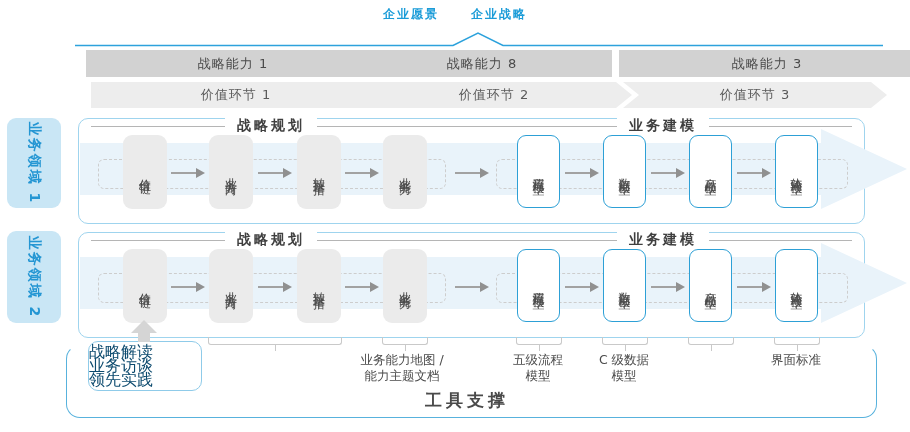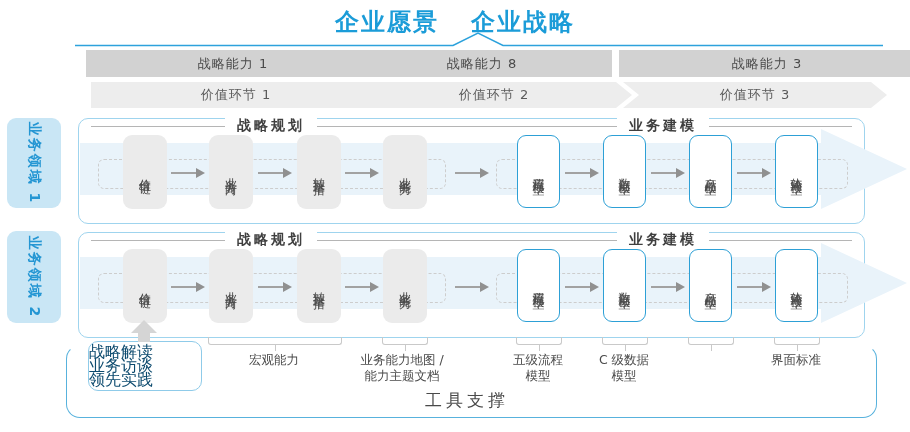--- a/index.html
+++ b/index.html
@@ -2,21 +2,21 @@
 <html><head>
 <meta charset="utf-8">
 <style>
   html,body{margin:0;padding:0;background:#fff;}
   .canvas{
     position:relative;width:910px;height:432px;background:#fff;overflow:hidden;
     font-family:"DejaVu Sans","Liberation Sans",sans-serif;color:#4a4a4a;
   }
   
   .page-title{position:absolute;left:0;top:6px;width:910px;display:flex;justify-content:center;gap:32px;}
-  .page-title span{font-size:24px;font-weight:bold;color:#1b9cd8;letter-spacing:2px;}
+  .page-title span{font-size:12px;font-weight:bold;color:#1b9cd8;letter-spacing:2px;}
   .vision-line{position:absolute;left:0;top:0;}
   
   .band-cap{position:absolute;top:50px;height:27px;background:#d2d2d2;display:flex;align-items:center;justify-content:center;
     font-size:13px;color:#4a4a4a;font-weight:500;letter-spacing:1px;}
   .c1{left:86px;width:294px}.c2{left:352px;width:260px}.c3{left:619px;width:296px}
   .band-val{position:absolute;top:82px;height:26px;background:#ededed;display:flex;align-items:center;justify-content:center;
     font-size:13px;color:#5a5a5a;letter-spacing:1px;}
   .v1{left:75px;width:290px;clip-path:polygon(0 0,calc(100% - 16px) 0,100% 50%,calc(100% - 16px) 100%,0 100%);margin-left:16px;}
   .v2{left:356px;width:276px;clip-path:polygon(0 0,calc(100% - 16px) 0,100% 50%,calc(100% - 16px) 100%,0 100%,16px 50%);}
   .v3{left:623px;width:264px;clip-path:polygon(0 0,calc(100% - 16px) 0,100% 50%,calc(100% - 16px) 100%,0 100%,16px 50%);}
@@ -42,21 +42,21 @@
   .node.gray{background:#ebebeb;}
   .node.blue{background:#fff;border:1.5px solid #2da0d6;width:41px;height:71px;}
   .p1{left:44px}.p2{left:130px}.p3{left:218px}.p4{left:304px}.p5{left:438px}.p6{left:524px}.p7{left:610px}.p8{left:696px}
   .s-arrow{position:absolute;top:49px;width:34px;height:10px;z-index:2;}
   .s-arrow::before{content:"";position:absolute;left:0;top:4px;width:25px;height:1.5px;background:#a2a2a2;}
   .s-arrow::after{content:"";position:absolute;right:0;top:0;border-top:5px solid transparent;border-bottom:5px solid transparent;border-left:9px solid #909090;}
   .a1{left:92px}.a2{left:179px}.a3{left:266px}.a4{left:376px}.a5{left:486px}.a6{left:572px}.a7{left:658px}
   
   .tool-frame{position:absolute;left:66px;top:345px;width:809px;height:71px;border:1.5px solid #58b2dd;
     border-top-color:transparent;border-radius:14px;z-index:0;}
-  .tool-label{position:absolute;top:389px;left:367px;width:200px;text-align:center;font-size:17px;font-weight:normal;
+  .tool-label{position:absolute;top:389px;left:367px;width:200px;text-align:center;font-size:17px;font-weight:bold;
     color:#4a4a4a;letter-spacing:4px;z-index:3;}
   .up-arrow{position:absolute;left:131px;top:320px;width:26px;height:21px;z-index:5;}
   .up-arrow .head{position:absolute;left:0;top:0;border-left:13px solid transparent;border-right:13px solid transparent;border-bottom:13px solid #d5d5d5;}
   .up-arrow .shaft{position:absolute;left:7px;top:13px;width:12px;height:9px;background:#d5d5d5;}
   .source-box{position:absolute;left:88px;top:341px;width:112px;padding:3px 0;background:#fff;border:1px solid #8fcbe9;
     border-radius:10px;text-align:left;font-size:16px;line-height:14px;color:#0c4a6e;z-index:4;}
   .bracket{position:absolute;top:337px;height:7px;border:1px solid #c9c9c9;border-top:none;border-radius:0 0 3px 3px;z-index:2;}
   .bracket::after{content:"";position:absolute;left:50%;top:7px;width:1px;height:7px;background:#c9c9c9;}
   .bk1{left:208px;width:132px}.bk2{left:382px;width:44px}.bk3{left:516px;width:44px}
   .bk4{left:602px;width:44px}.bk5{left:688px;width:44px}.bk6{left:774px;width:44px}
@@ -155,21 +155,20 @@
   </div>
 
   <div class="bracket bk1"></div>
   <div class="bracket bk2"></div>
   <div class="bracket bk3"></div>
   <div class="bracket bk4"></div>
   <div class="bracket bk5"></div>
   <div class="bracket bk6"></div>
 
   <div class="note n1">
-    <div>宏观能力</div>
   </div>
   <div class="note n2">
     <div>业务能力地图 /</div>
     <div>能力主题文档</div>
   </div>
   <div class="note n3">
     <div>五级流程</div>
     <div>模型</div>
   </div>
   <div class="note n4">

